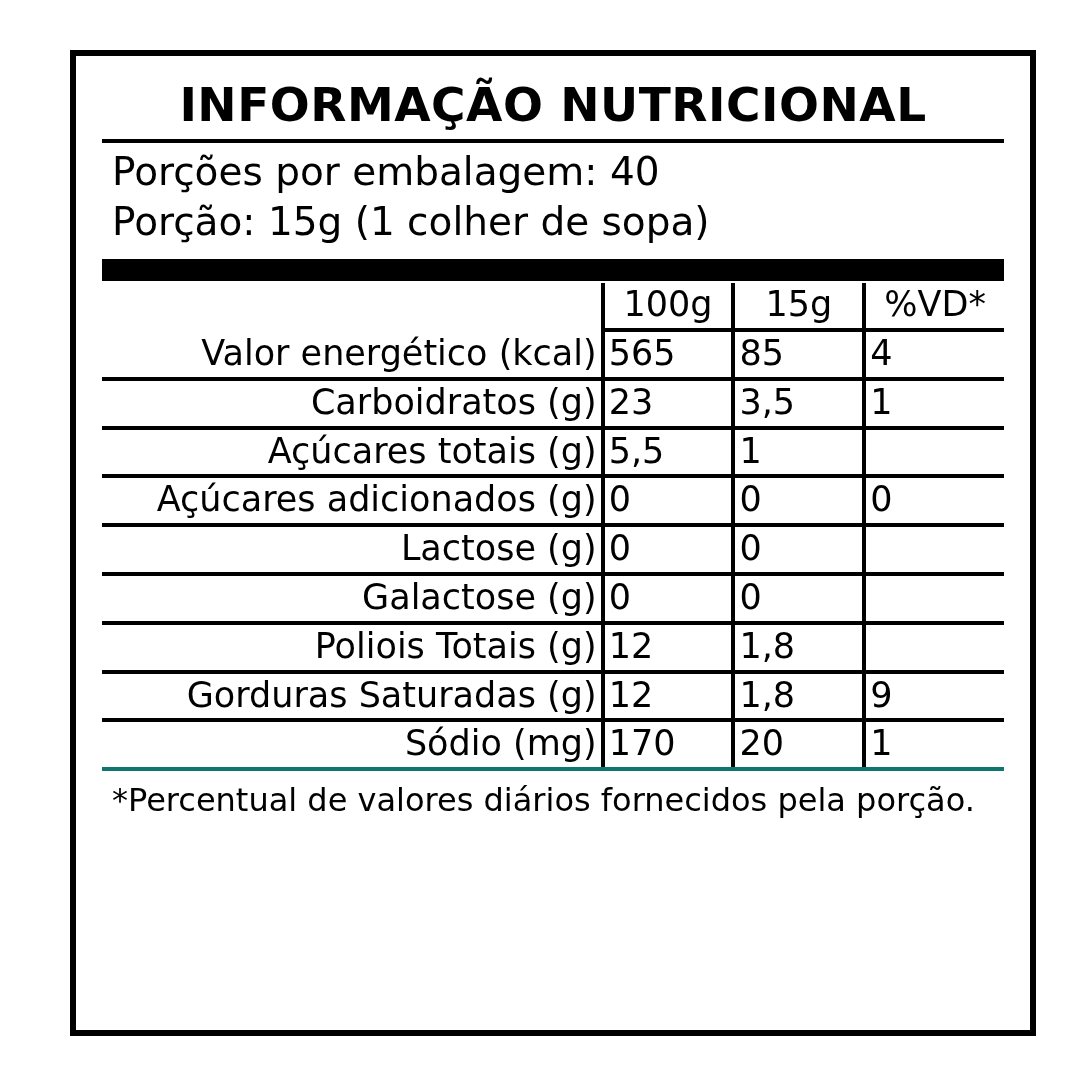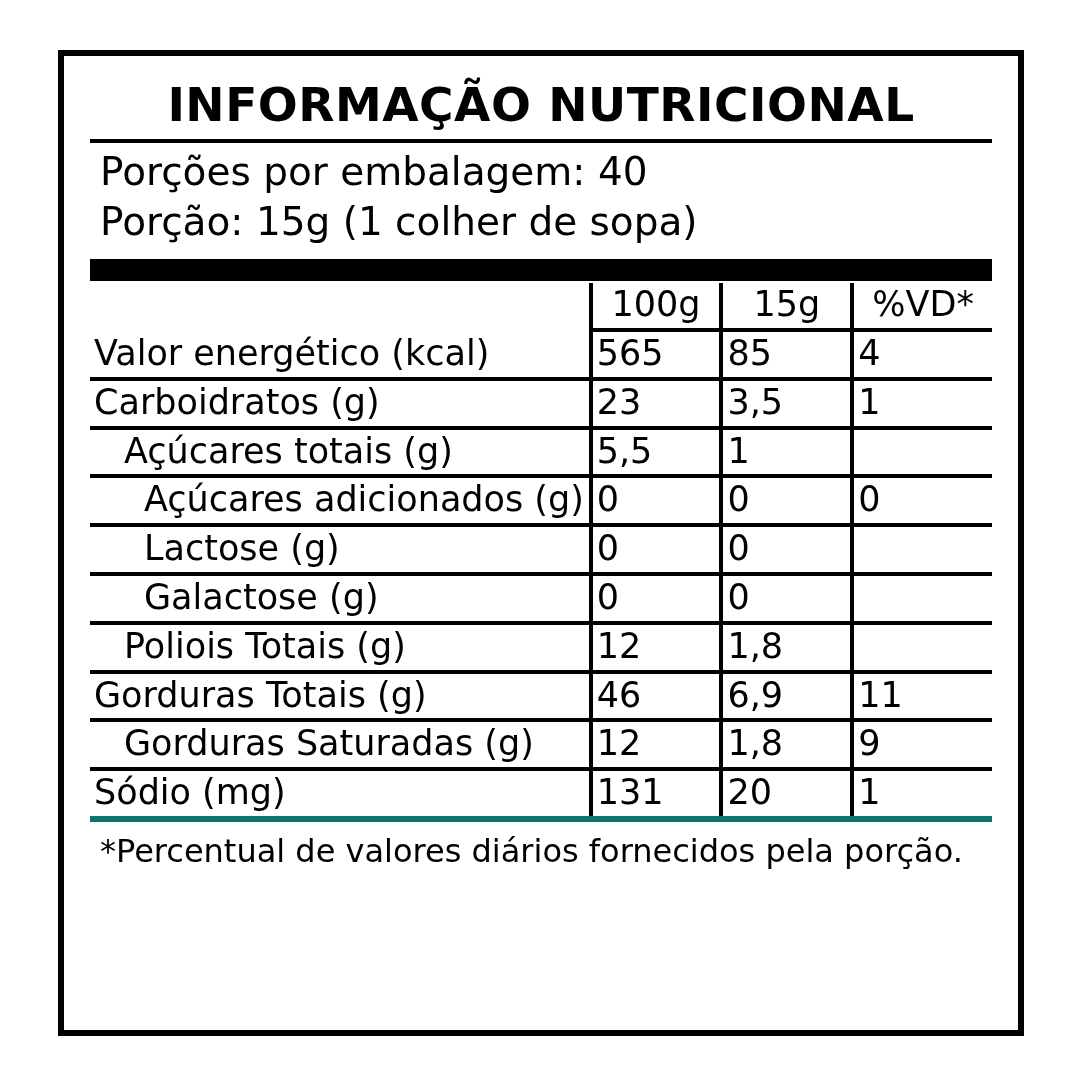--- a/index.html
+++ b/index.html
@@ -11,21 +11,21 @@
     width: 1081px;
     height: 1081px;
     font-family: "DejaVu Sans", sans-serif;
     color: #000000;
     overflow: hidden;
   }
 
   .label-wrap {
     box-sizing: border-box;
     position: absolute;
-    left: 58px;
+    left: 70px;
     top: 50px;
     width: 966px;
     height: 986px;
     border: 6px solid #000;
     background: #fff;
     padding: 18px 26px 10px 26px;
   }
 
   .title {
     font-size: 47px;
@@ -80,25 +80,25 @@
     text-align: center;
   }
   table.nut thead th.hdr-blank {
     border-bottom: none;
   }
 
   table.nut tbody td {
     border-bottom: 4px solid #000;
   }
   table.nut tbody tr:last-child td {
-    border-bottom: 6px solid #0f766e;
+    border-bottom: 4px solid #0f766e;
   }
 
   td.nm, th.hdr-blank {
-    text-align: left;
+    text-align: right;
     white-space: nowrap;
   }
   td.nm { padding-left: 10px; }
   td.nm.ind1 { padding-left: 34px; }
   td.nm.ind2 { padding-left: 54px; }
 
   
   table.nut th.sep-l, table.nut td.sep-l {
     border-left: 4px solid #000;
   }
@@ -175,34 +175,28 @@
           <td class="sep-l">0</td>
           <td class="sep-l"></td>
         </tr>
         <tr>
           <td class="nm ind1">Poliois Totais (g)</td>
           <td class="sep-l">12</td>
           <td class="sep-l">1,8</td>
           <td class="sep-l"></td>
         </tr>
         <tr>
-          <td class="nm">Gorduras Totais (g)</td>
-          <td class="sep-l">46</td>
-          <td class="sep-l">6,9</td>
-          <td class="sep-l">11</td>
-        </tr>
-        <tr>
           <td class="nm ind1">Gorduras Saturadas (g)</td>
           <td class="sep-l">12</td>
           <td class="sep-l">1,8</td>
           <td class="sep-l">9</td>
         </tr>
         <tr>
           <td class="nm">Sódio (mg)</td>
-          <td class="sep-l">131</td>
+          <td class="sep-l">170</td>
           <td class="sep-l">20</td>
           <td class="sep-l">1</td>
         </tr>
       </tbody>
   </table>
 
   <div class="footnote">*Percentual de valores diários fornecidos pela porção.</div>
 </div>
 
 </body></html>

